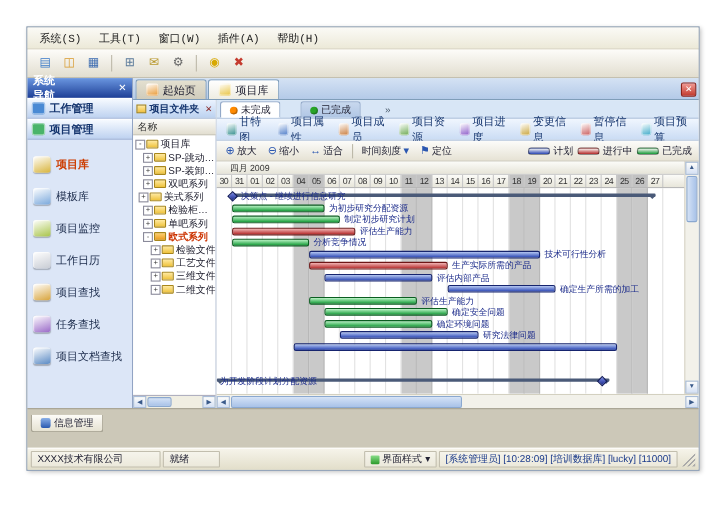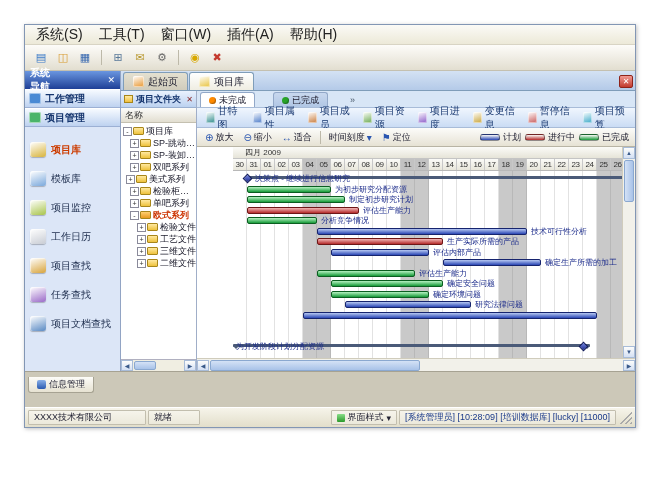--- a/index.html
+++ b/index.html
@@ -1,20 +1,20 @@
 <!DOCTYPE html>
 <html><head>
 <meta charset="utf-8">
 <style>
   *{margin:0;padding:0;box-sizing:border-box;font-family:"Liberation Sans","DejaVu Sans",sans-serif;}
   html,body{width:660px;height:477px;background:#ffffff;overflow:hidden;position:relative;}
   .app-window{position:absolute;left:24px;top:24px;width:612px;height:404px;background:#ece9d8;border:1px solid #8296b4;box-shadow:1px 1px 4px rgba(0,0,0,.25);display:flex;flex-direction:column;}
   
   .menubar{height:20px;background:linear-gradient(#fbfaf6,#ece9d8);border-bottom:1px solid #d8d4c4;display:flex;align-items:center;padding:0 4px;gap:2px;flex:none;}
-  .menu-item{font-size:14px;padding:2px 7px;color:#222;}
+  .menu-item{font-size:10px;padding:2px 7px;color:#222;font-family:Liberation Mono, monospace;}
   .toolbar{height:26px;background:linear-gradient(#fdfcf9,#e2ded0);border-bottom:1px solid #c4c0b0;display:flex;align-items:center;gap:2px;padding:0 6px;flex:none;}
   .tb-btn{width:20px;height:19px;border:1px solid transparent;border-radius:2px;display:flex;align-items:center;justify-content:center;background:transparent;}
   .tb-btn span{font-size:11px;line-height:1;}
   .tb-sep{width:1px;height:15px;background:#bdb9a9;margin:0 4px;}
   
   .main{flex:1;display:flex;min-height:0;}
   .sidebar{width:96px;background:#dce6f7;border-right:1px solid #92a4c4;display:flex;flex-direction:column;flex:none;}
   .sidebar-header{height:18px;background:linear-gradient(#6a96e0,#1e3f96);color:#fff;font-size:10px;font-weight:bold;display:flex;align-items:center;padding:0 5px;flex:none;gap:48px;}
   .sidebar-header .close{margin-left:auto;font-size:9px;cursor:default;}
   .side-section{height:19px;background:linear-gradient(#f6faff,#bed2f0);border-top:1px solid #ffffff;border-bottom:1px solid #9cb0d4;display:flex;align-items:center;gap:4px;padding:0 4px;font-size:10px;color:#15356e;font-weight:bold;flex:none;}
@@ -59,21 +59,21 @@
   .view-btn{height:17px;display:flex;align-items:center;gap:3px;font-size:10px;color:#15356e;padding:0 5px;border-radius:2px;}
   .vicon{width:11px;height:11px;border-radius:2px;box-shadow:inset 0 0 0 1px rgba(255,255,255,.5);}
   .gantt-toolbar{height:19px;background:linear-gradient(#fcfcfa,#e6e2d4);border-bottom:1px solid #b8b4a4;display:flex;align-items:center;gap:2px;padding:0 4px;font-size:9px;flex:none;}
   .gt-btn{display:flex;align-items:center;gap:2px;padding:1px 4px;color:#223;}
   .gt-btn .glyph{color:#2a56b0;font-size:10px;}
   .gt-sep{width:1px;height:13px;background:#bdb9a9;margin:0 2px;}
   .legend{margin-left:auto;display:flex;align-items:center;gap:4px;padding-right:2px;}
   .legend-item{display:flex;align-items:center;gap:3px;font-size:9px;color:#223;}
   .legend-swatch{width:20px;height:7px;border-radius:3px;border:1px solid rgba(0,0,0,.4);}
   
-  .gantt-main{flex:1;display:flex;min-height:0;margin-left:36px;}
+  .gantt-main{flex:1;display:flex;min-height:0;}
   .gantt-area{flex:1;display:flex;flex-direction:column;min-width:0;position:relative;background:#fff;}
   .g-month{height:12px;background:linear-gradient(#fbfbf8,#e6e4d8);border-bottom:1px solid #c4c4c4;font-size:8px;color:#333;line-height:11px;padding-left:12px;flex:none;}
   .g-days{height:12px;background:linear-gradient(#fbfbf8,#e8e6da);border-bottom:1px solid #b8b8b8;display:flex;flex:none;overflow:hidden;}
   .g-day{width:14px;flex:none;font-size:8px;letter-spacing:-.5px;text-align:center;line-height:12px;color:#333;border-right:1px solid #c8c8c8;}
   .g-day.weekend{background:#c2c2c2;}
   .g-body{flex:1;position:relative;overflow:hidden;}
   .g-col{position:absolute;top:0;bottom:0;width:14px;border-right:1px solid #e2e2e2;}
   .g-col.weekend{background:#c9c9c9;border-right:1px solid #b8b8b8;}
   .g-bar{position:absolute;height:7px;border-radius:2px;z-index:3;}
   .g-bar.plan{background:linear-gradient(#b6c8f2,#2a46b4);border:1px solid #16246e;}

